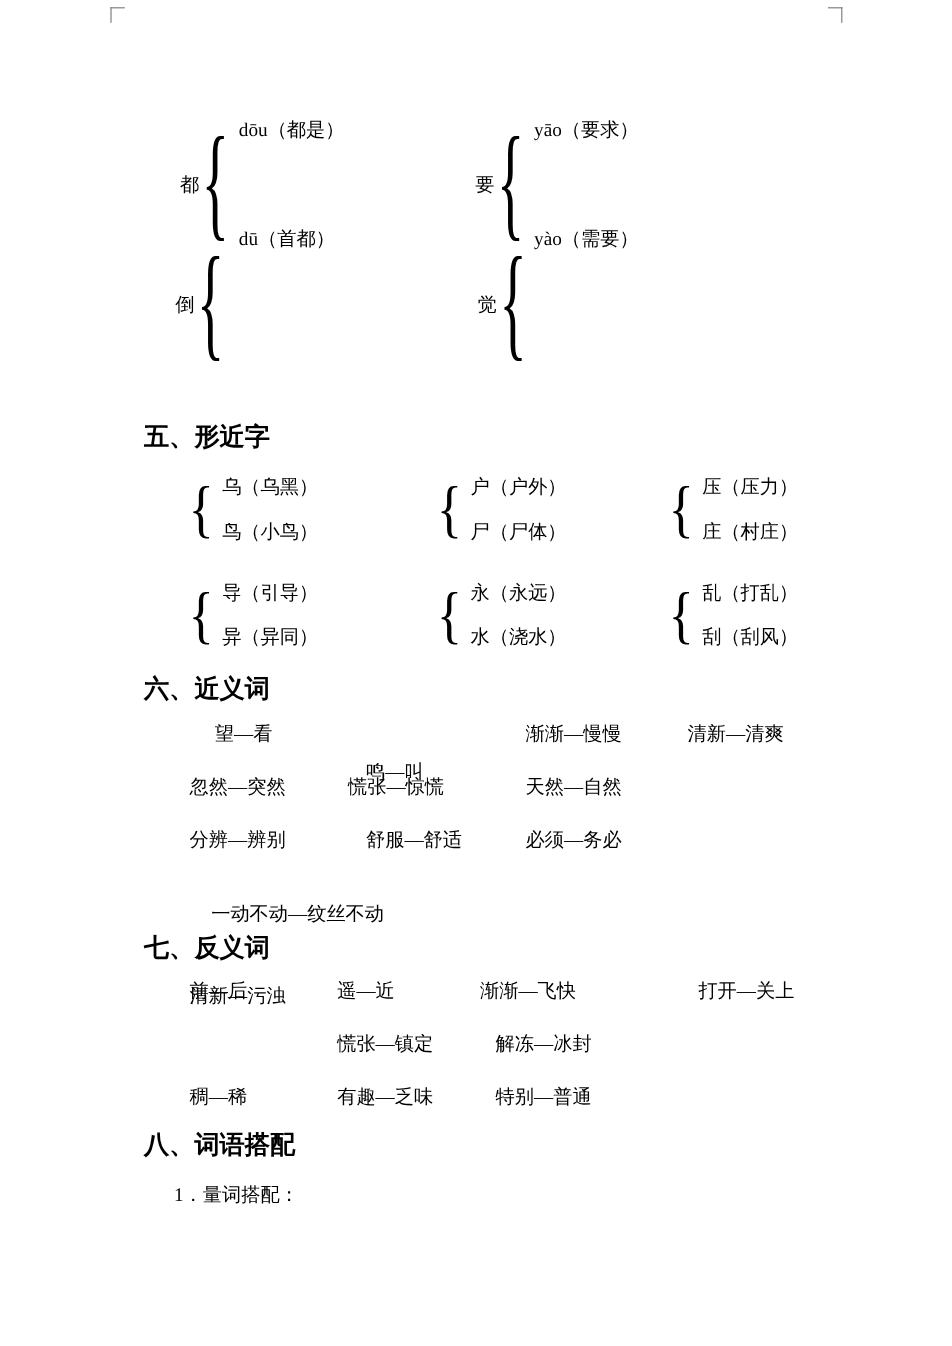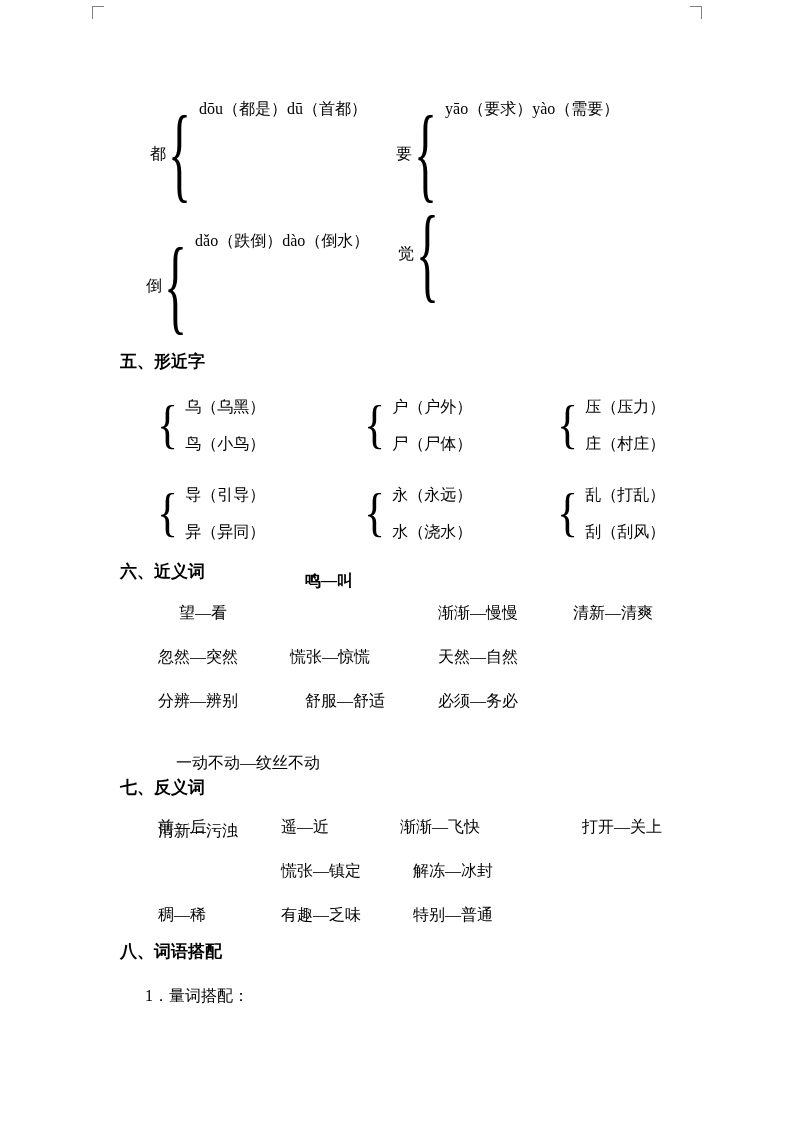--- a/index.html
+++ b/index.html
@@ -7,36 +7,36 @@
   .page {
     position: relative;
     width: 793px;
     height: 1122px;
     background: #ffffff;
     color: #000000;
     font-family: "Liberation Serif", "DejaVu Serif", serif;
     font-size: 16px;
     overflow: hidden;
   }
-  .heading { position: absolute; font-weight: 700; font-size: 17px; white-space: nowrap; }
+  .heading { position: absolute; font-weight: 700; font-size: 21px; white-space: nowrap; }
   .word { position: absolute; white-space: nowrap; line-height: 21px; }
   .subitem { position: absolute; white-space: nowrap; }
   .poly-group { position: absolute; display: flex; align-items: center; }
   .poly-char { font-size: 16px; }
   .brace {
     display: inline-block;
     font-weight: 400;
     line-height: 1;
     margin: 0 2px;
     font-family: "Liberation Serif", serif;
   }
   .brace-big   { font-size: 48px; transform: scaleY(2.2); }
   .brace-small { font-size: 44px; transform: scaleY(1.2); }
   .lines-tall {
-    display: flex; flex-direction: row; justify-content: space-between;
+    display: flex; flex-direction: column; justify-content: space-between;
     height: 112px; margin-left: 6px;
   }
   .lines-short {
     display: flex; flex-direction: column; justify-content: space-between;
     height: 58px; margin-left: 5px;
   }
   .line { white-space: nowrap; line-height: 21px; }
   .crop { position: absolute; }
   .crop-left  { left: 92px;  top: 6px; width: 12px; height: 13px; border-left: 1px solid #808080;  border-top: 1px solid #808080; }
   .crop-right { left: 690px; top: 6px; width: 12px; height: 13px; border-right: 1px solid #808080; border-top: 1px solid #808080; }
@@ -63,24 +63,20 @@
     <span class="brace brace-big">{</span>
     <div class="lines-tall">
       <span class="line">yāo（要求）</span>
       <span class="line">yào（需要）</span>
     </div>
   </div>
 
   <div class="poly-group" style="left:146px; top:230px;">
     <span class="poly-char">倒</span>
     <span class="brace brace-big">{</span>
-    <div class="lines-tall">
-      <span class="line">dǎo（跌倒）</span>
-      <span class="line">dào（倒水）</span>
-    </div>
   </div>
 
   <div class="poly-group" style="left:398px; top:230px;">
     <span class="poly-char">觉</span>
     <span class="brace brace-big">{</span>
   </div>
 
   <div class="heading" style="left:120px; top:350px;">五、形近字</div>
 
   <div class="poly-group" style="left:155px; top:396px;">
@@ -127,21 +123,21 @@
     <span class="brace brace-small">{</span>
     <div class="lines-short">
       <span class="line">乱（打乱）</span>
       <span class="line">刮（刮风）</span>
     </div>
   </div>
 
   <div class="heading" style="left:120px; top:560px;">六、近义词</div>
 
   <span class="word" style="left:158px; top:602px;margin-left:21px;">望—看</span>
-  <span class="word" style="left:305px; top:570px;font-weight:bold;">鸣—叫</span>
+  <span class="word" style="left:305px; top:633px;">鸣—叫</span>
   <span class="word" style="left:438px; top:602px;">渐渐—慢慢</span>
   <span class="word" style="left:573px; top:602px;">清新—清爽</span>
 
   <span class="word" style="left:158px; top:646px;">忽然—突然</span>
   <span class="word" style="left:290px; top:646px;">慌张—惊慌</span>
   <span class="word" style="left:438px; top:646px;">天然—自然</span>
 
   <span class="word" style="left:158px; top:690px;">分辨—辨别</span>
   <span class="word" style="left:305px; top:690px;">舒服—舒适</span>
   <span class="word" style="left:438px; top:690px;">必须—务必</span>

